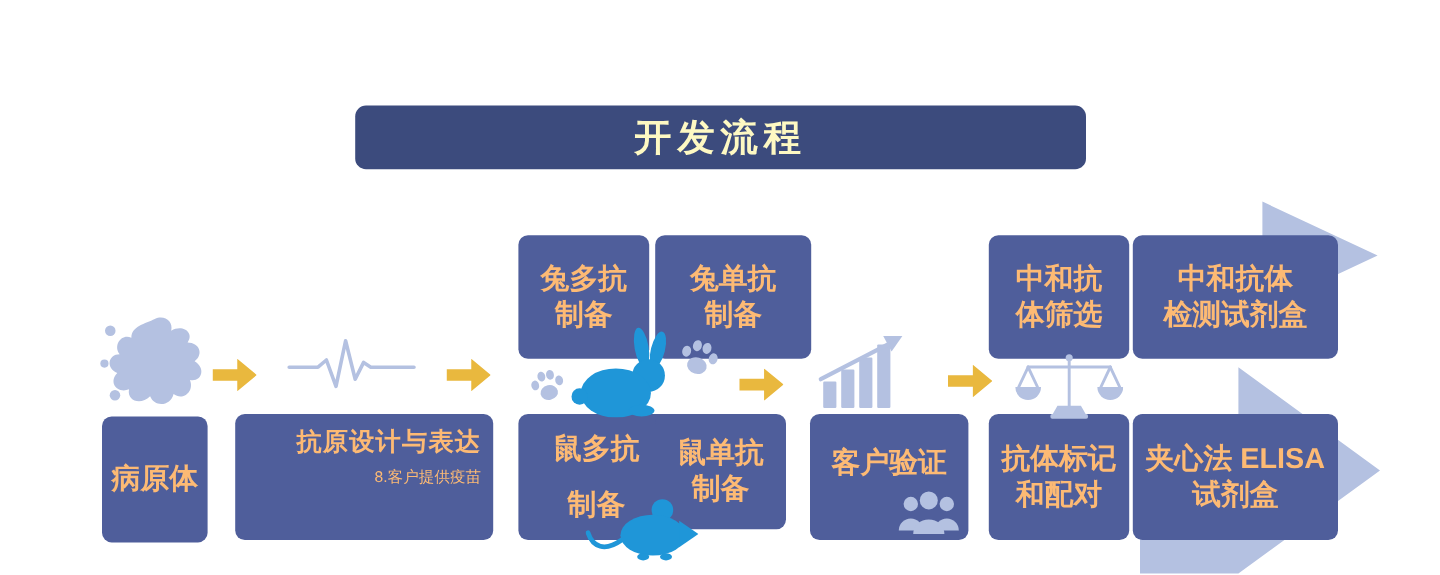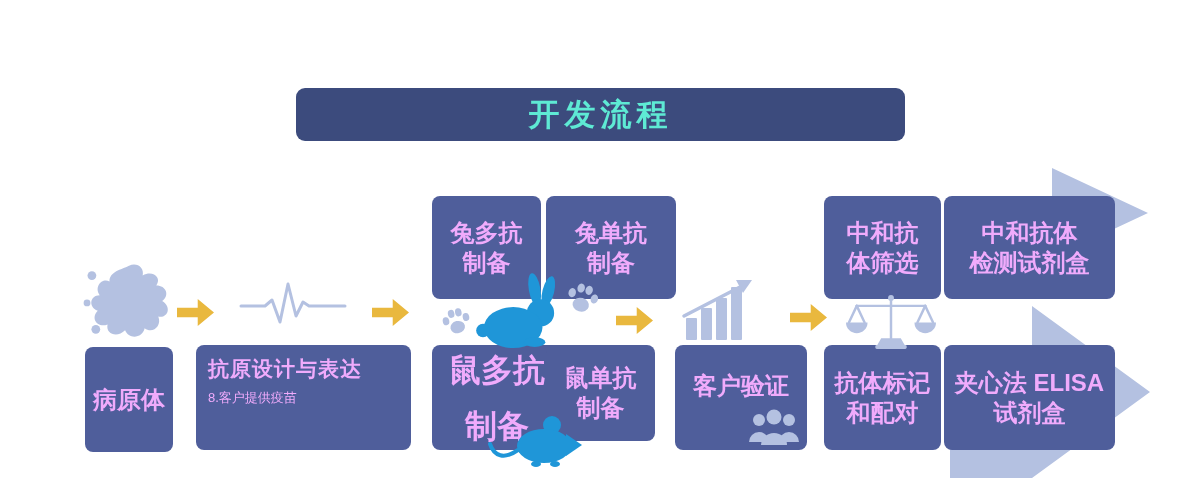--- a/index.html
+++ b/index.html
@@ -9,38 +9,38 @@
   #canvas {
     position:relative; width:1200px; height:479px;
     background:#ffffff; overflow:hidden;
   }
 
   
   .banner {
     position:absolute; left:296px; top:88px; width:609px; height:53px;
     background:var(--banner-bg,#3c4b7d); border-radius:9px;
     display:flex; align-items:center; justify-content:center;
-    color:#5eead4; font-size:31px; font-weight:bold; letter-spacing:5px;
+    color:#fef9c3; font-size:31px; font-weight:bold; letter-spacing:5px;
     z-index:2;
   }
 
   
   .node {
     position:absolute; background:var(--box-bg,#4f5e9b); border-radius:8px;
-    color:#f0abfc; display:flex; flex-direction:column; align-items:center;
+    color:#fdba74; display:flex; flex-direction:column; align-items:center;
     justify-content:center; text-align:center; font-weight:bold;
     line-height:1.25; z-index:2;
   }
   #pathogen-box      { left:85px;  top:347px; width:88px;  height:105px; font-size:24px; }
-  #antigen-box       { left:196px; top:345px; width:215px; height:105px; align-items:flex-start; text-align:left; padding:11px 10px 8px 12px; justify-content:flex-start; }
+  #antigen-box       { left:196px; top:345px; width:215px; height:105px; align-items:flex-end; text-align:left; padding:11px 10px 8px 12px; justify-content:flex-start; }
   .antigen-title     { font-size:21px; font-weight:bold; margin-bottom:6px; letter-spacing:1px; }
   .antigen-item      { font-size:13px; font-weight:normal; line-height:1.55; }
   #rabbit-poly-box   { left:432px; top:196px; width:109px; height:103px; font-size:24px; }
   #rabbit-mono-box   { left:546px; top:196px; width:130px; height:103px; font-size:24px; }
-  #mouse-poly-box    { left:432px; top:345px; width:130px; height:105px; font-size:32px;gap:16px; }
+  #mouse-poly-box    { left:432px; top:345px; width:130px; height:105px; font-size:24px;gap:16px; }
   #mouse-mono-box    { left:546px; top:345px; width:109px; height:96px; font-size:24px; }
   #validation-box    { left:675px; top:345px; width:132px; height:105px; font-size:24px; justify-content:flex-start; padding-top:26px; }
   #neutral-screen-box{ left:824px; top:196px; width:117px; height:103px; font-size:24px; }
   #neutral-kit-box   { left:944px; top:196px; width:171px; height:103px; font-size:24px; }
   #label-pair-box    { left:824px; top:345px; width:117px; height:105px; font-size:24px; }
   #elisa-box         { left:944px; top:345px; width:171px; height:105px; font-size:24px; }
 
   
   .yarrow {
     position:absolute; background:var(--arrow-yellow,#e9b83e); z-index:2;

